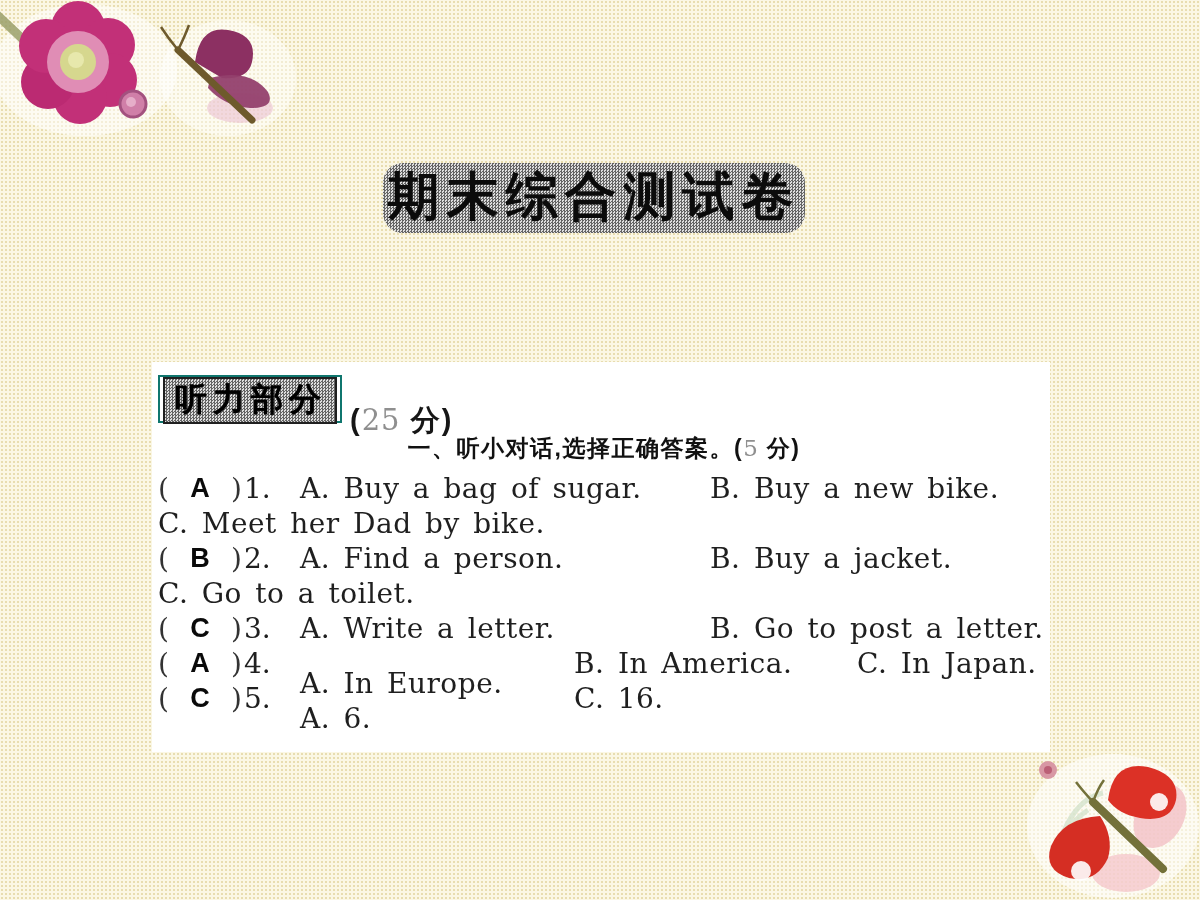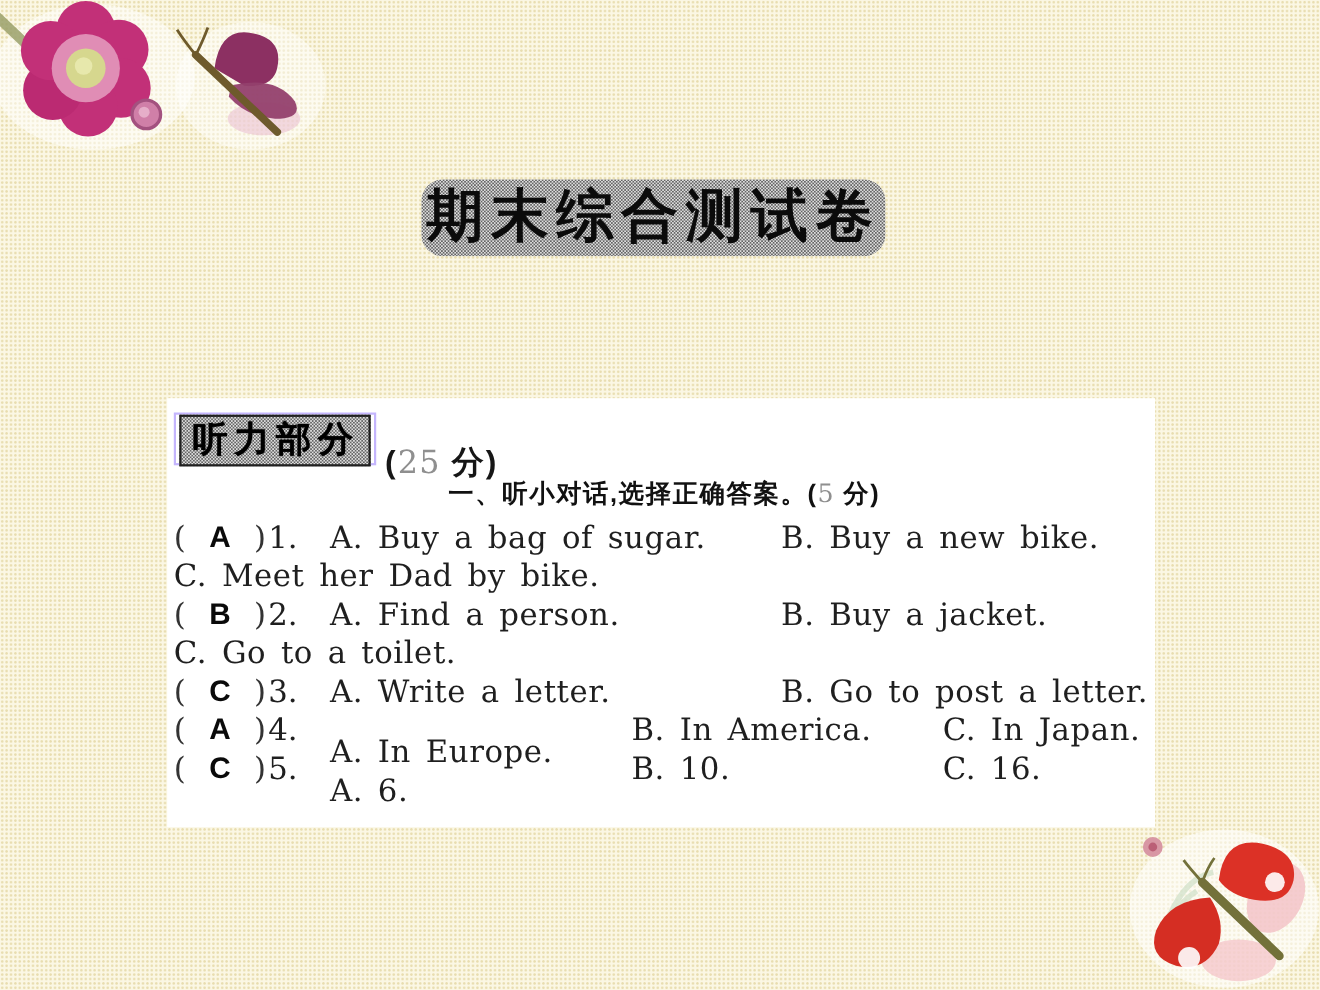--- a/index.html
+++ b/index.html
@@ -22,21 +22,21 @@
   .title-text{
     font-size:52px;font-weight:bold;color:#0b0b0b;letter-spacing:7px;
     white-space:nowrap;transform:translateY(-1px);
   }
   
   .paper{
     position:absolute;left:152px;top:362px;width:898px;height:390px;
     background:#ffffff;box-sizing:border-box;padding:8px 0 0 6px;
   }
   .badge-row{display:flex;align-items:center;height:58px;}
-  .badge-outer{border:2px solid #c4b5fd;padding:3px;background:#fff;}
+  .badge-outer{border:2px solid #0f766e;padding:3px;background:#fff;}
   .badge-inner{
     border:2px solid #202020;padding:2px 8px 5px 10px;
     font-size:32px;font-weight:bold;color:#000;letter-spacing:6px;line-height:1.2;
     text-shadow:0 0 1px #000;
   }
   .section-score{font-size:29px;font-weight:bold;color:#161616;margin-left:8px;letter-spacing:2px;margin-top:44px;}
   .score-num{color:#8f8f8f;font-weight:normal;font-family:"DejaVu Serif",serif;letter-spacing:1px;}
   .part-heading{
     font-size:23px;font-weight:bold;color:#111;letter-spacing:1.5px;
     margin:5px 0 7px 0;white-space:nowrap;text-align:center;
@@ -185,17 +185,16 @@
   </div>
 
   <div class="qrow">
     <span class="ansgroup">
       <span class="ans-paren">(</span>
       <span class="ans-letter">C</span>
       <span class="ans-paren">)</span>
       <span class="qnum">5.</span>
     </span>
     <span class="opt w-a4">A. 6.</span>
-    <span class="opt w-b4">B. 10.</span>
     <span class="opt grow">C. 16.</span>
   </div>
 
 </div>
 
 </body></html>

